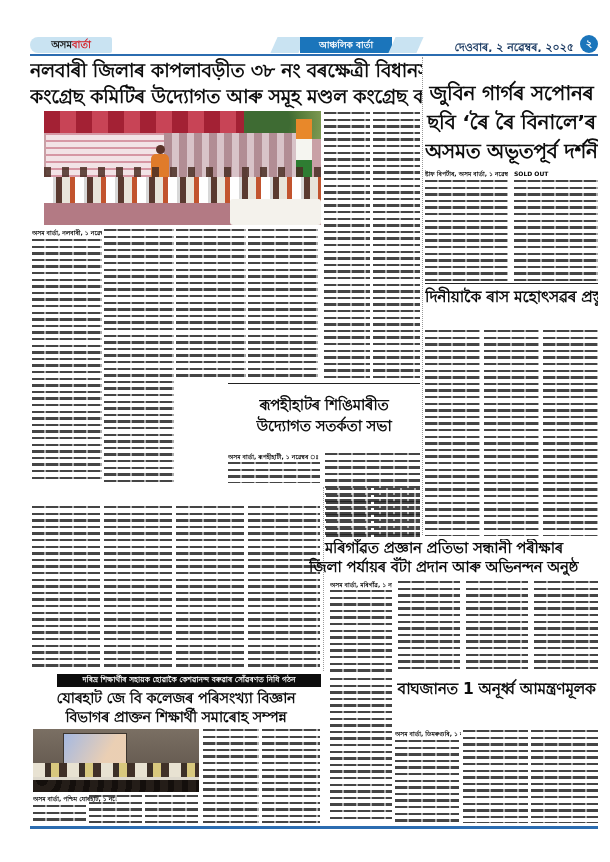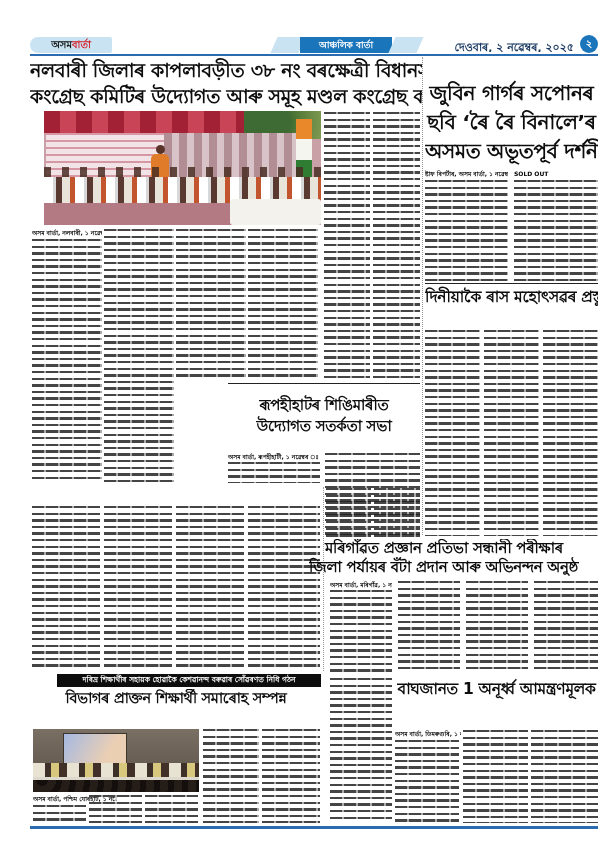--- a/index.html
+++ b/index.html
@@ -129,20 +129,21 @@
   <div class="gk" style="left:466px;top:581px;width:62px;height:91px;"></div>
   <div class="gk" style="left:534px;top:581px;width:64px;height:91px;"></div>
 
   <div class="abs" style="left:57px;top:674px;width:264px;height:13px;background:var(--black_bar);color:#fff;
               font-size:7.5px;font-weight:bold;display:flex;align-items:flex-start;justify-content:center;
               overflow:hidden;white-space:nowrap;">
     <span>দৰিদ্ৰ শিক্ষাৰ্থীৰ সহায়ক হোৱাকৈ কেশৱানন্দ বৰুৱাৰ সোঁৱৰণত নিধি গঠন</span>
   </div>
 
   <div class="hl" style="left:30px;top:689px;width:292px;height:39px;font-size:14.5px;line-height:19px;">
+    <span>যোৰহাট জে বি কলেজৰ পৰিসংখ্যা বিজ্ঞান</span>
     <span>বিভাগৰ প্ৰাক্তন শিক্ষাৰ্থী সমাৰোহ সম্পন্ন</span>
   </div>
 
   <div class="abs" style="left:33px;top:729px;width:166px;height:63px;overflow:hidden;background:#5d5249;">
     <div class="abs" style="left:0;top:0;width:166px;height:40px;background:linear-gradient(#7a6f63,#655a50);"></div>
     <div class="abs" style="left:30px;top:4px;width:62px;height:30px;background:#e8ecf0;border:1px solid #3c352e;
                 background-image:linear-gradient(120deg,rgba(40,90,200,.35),rgba(240,140,40,.3) 70%);"></div>
     <div class="abs" style="left:0;top:34px;width:166px;height:18px;
                 background:repeating-linear-gradient(90deg,#e8e2d2 0 12px,#3c3028 12px 18px,#d8c87e 18px 26px,#403028 26px 34px);"></div>
     <div class="abs" style="left:0;top:48px;width:166px;height:6px;background:#ddd8cc;"></div>

